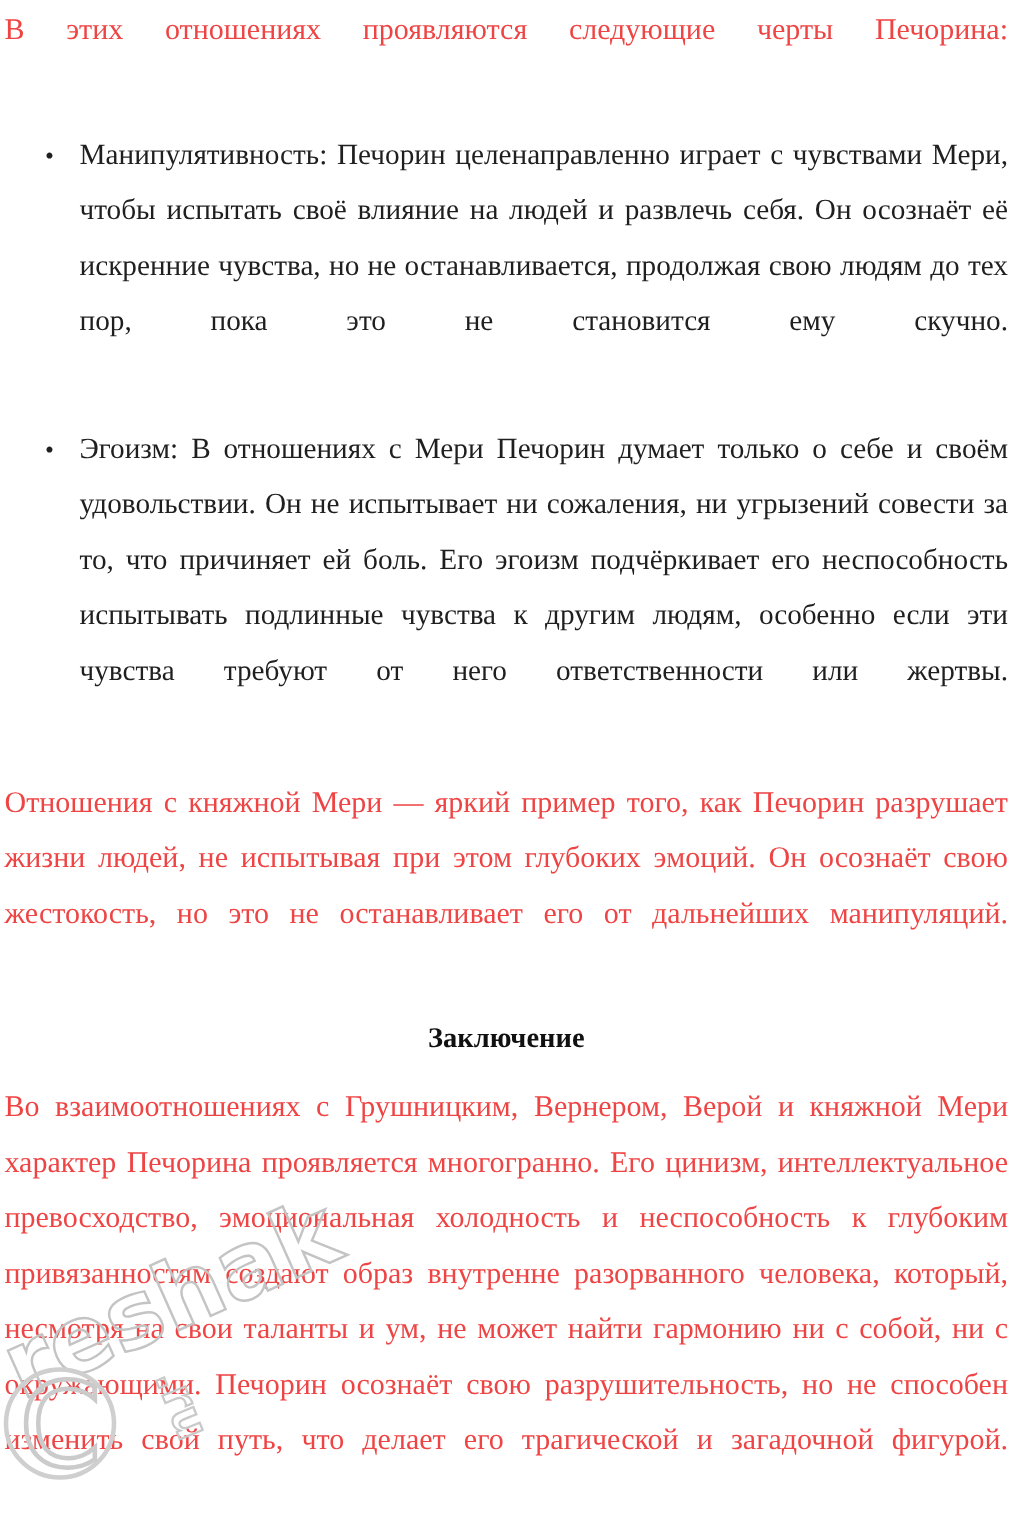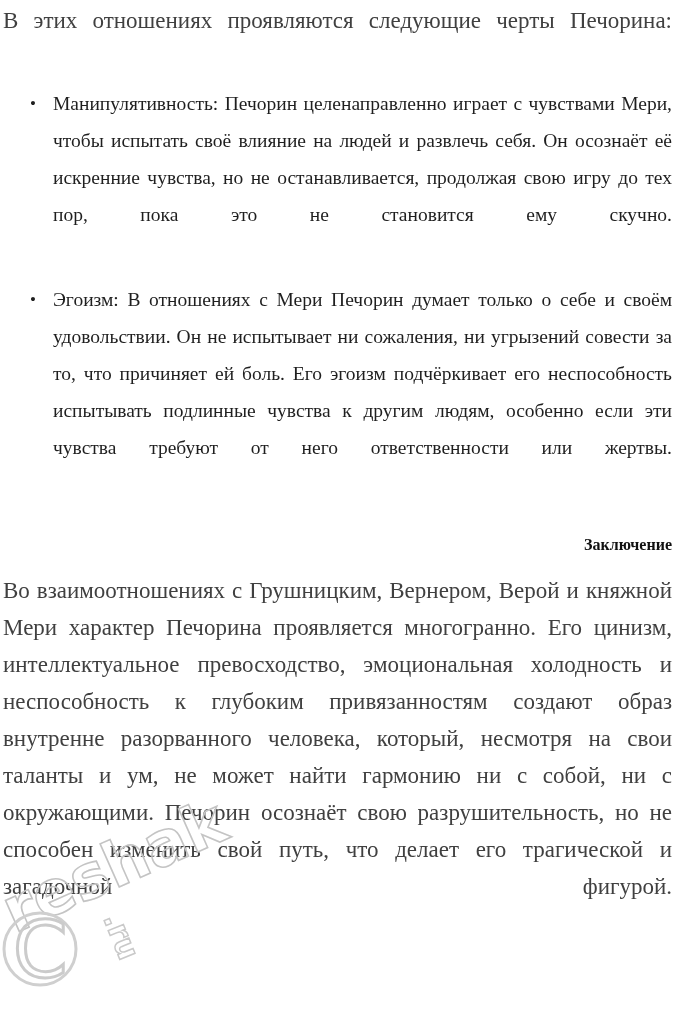--- a/index.html
+++ b/index.html
@@ -20,26 +20,26 @@
   }
   .doc {
     position: absolute;
     left: 3px;
     top: 0;
     width: 669px;
   }
 
   
   .para {
-    font-size: 23px;
+    font-size: 20px;
     line-height: 37px;
     text-align: justify;
     text-justify: inter-word;
     margin: 0;
-    color: #404040;
+    color: #ef4444;
   }
 
   .intro { margin-top: 2px; }
 
   .gap-sm { height: 9px; }
   .gap-md { height: 14px; }
   .gap-lg { height: 18px; }
 
   
   .bullets { margin: 0; padding: 0; list-style: none; }
@@ -60,26 +60,26 @@
     line-height: 37px;
     font-size: 17px;
     color: #1f1f1f;
   }
   .lead {
     font-weight: normal;
   }
 
   
   .heading {
-    font-size: 16px;
+    font-size: 19px;
     line-height: 37px;
     font-weight: bold;
     color: #111111;
     margin: 0;
-    text-align: right;
+    text-align: center;
   }
 
   
   .para::after,
   .bullet-item::after {
     content: "";
     display: inline-block;
     width: 100%;
   }
 
@@ -129,29 +129,30 @@
 <div id="page">
 
   <div class="doc">
 
     <p class="para intro">В этих отношениях проявляются следующие черты Печорина:</p>
 
     <div class="gap-sm"></div>
 
     <ul class="bullets">
       <li class="bullet-item">
-        <span class="bullet-marker">•</span><span class="lead">Манипулятивность</span><span>: </span><span>Печорин целенаправленно играет с чувствами Мери, чтобы испытать своё влияние на людей и развлечь себя. Он осознаёт её искренние чувства, но не останавливается, продолжая свою игру до тех пор, пока это не становится ему скучно.</span>
+        <span class="bullet-marker">•</span><span class="lead">Манипулятивность</span><span>: </span><span>Печорин целенаправленно играет с чувствами Мери, чтобы испытать своё влияние на людей и развлечь себя. Он осознаёт её искренние чувства, но не останавливается, продолжая свою людям до тех пор, пока это не становится ему скучно.</span>
       </li>
       <li class="bullet-item">
         <span class="bullet-marker">•</span><span class="lead">Эгоизм</span><span>: </span><span>В отношениях с Мери Печорин думает только о себе и своём удовольствии. Он не испытывает ни сожаления, ни угрызений совести за то, что причиняет ей боль. Его эгоизм подчёркивает его неспособность испытывать подлинные чувства к другим людям, особенно если эти чувства требуют от него ответственности или жертвы.</span>
       </li>
     </ul>
 
     <div class="gap-md"></div>
 
+    <p class="para">Отношения с княжной Мери — яркий пример того, как Печорин разрушает жизни людей, не испытывая при этом глубоких эмоций. Он осознаёт свою жестокость, но это не останавливает его от дальнейших манипуляций.</p>
 
     <div class="gap-sm"></div>
 
     <h2 class="heading">Заключение</h2>
 
     <div class="gap-sm"></div>
 
     <p class="para">Во взаимоотношениях с Грушницким, Вернером, Верой и княжной Мери характер Печорина проявляется многогранно. Его цинизм, интеллектуальное превосходство, эмоциональная холодность и неспособность к глубоким привязанностям создают образ внутренне разорванного человека, который, несмотря на свои таланты и ум, не может найти гармонию ни с собой, ни с окружающими. Печорин осознаёт свою разрушительность, но не способен изменить свой путь, что делает его трагической и загадочной фигурой.</p>
 
     <div class="gap-lg"></div>

